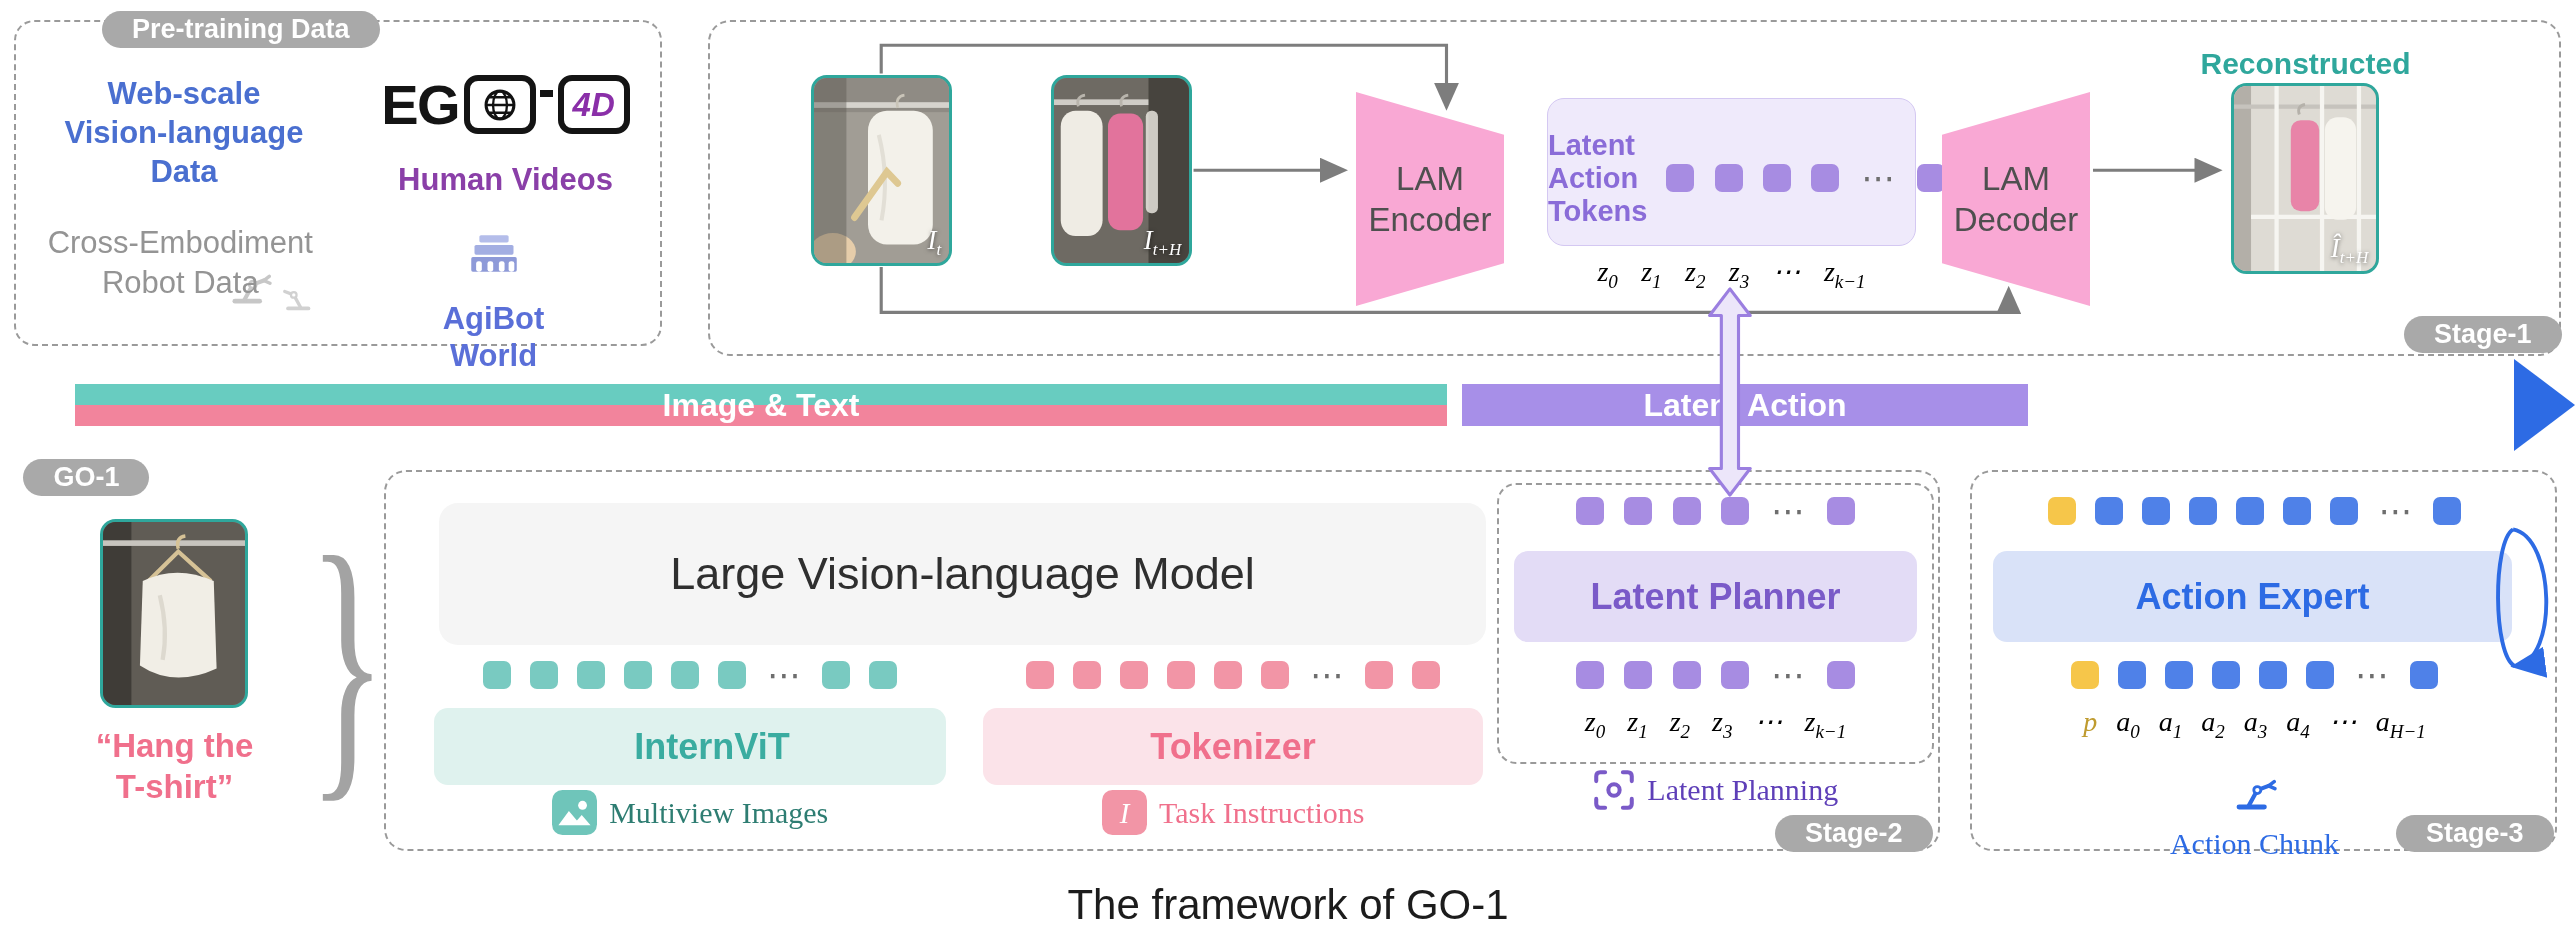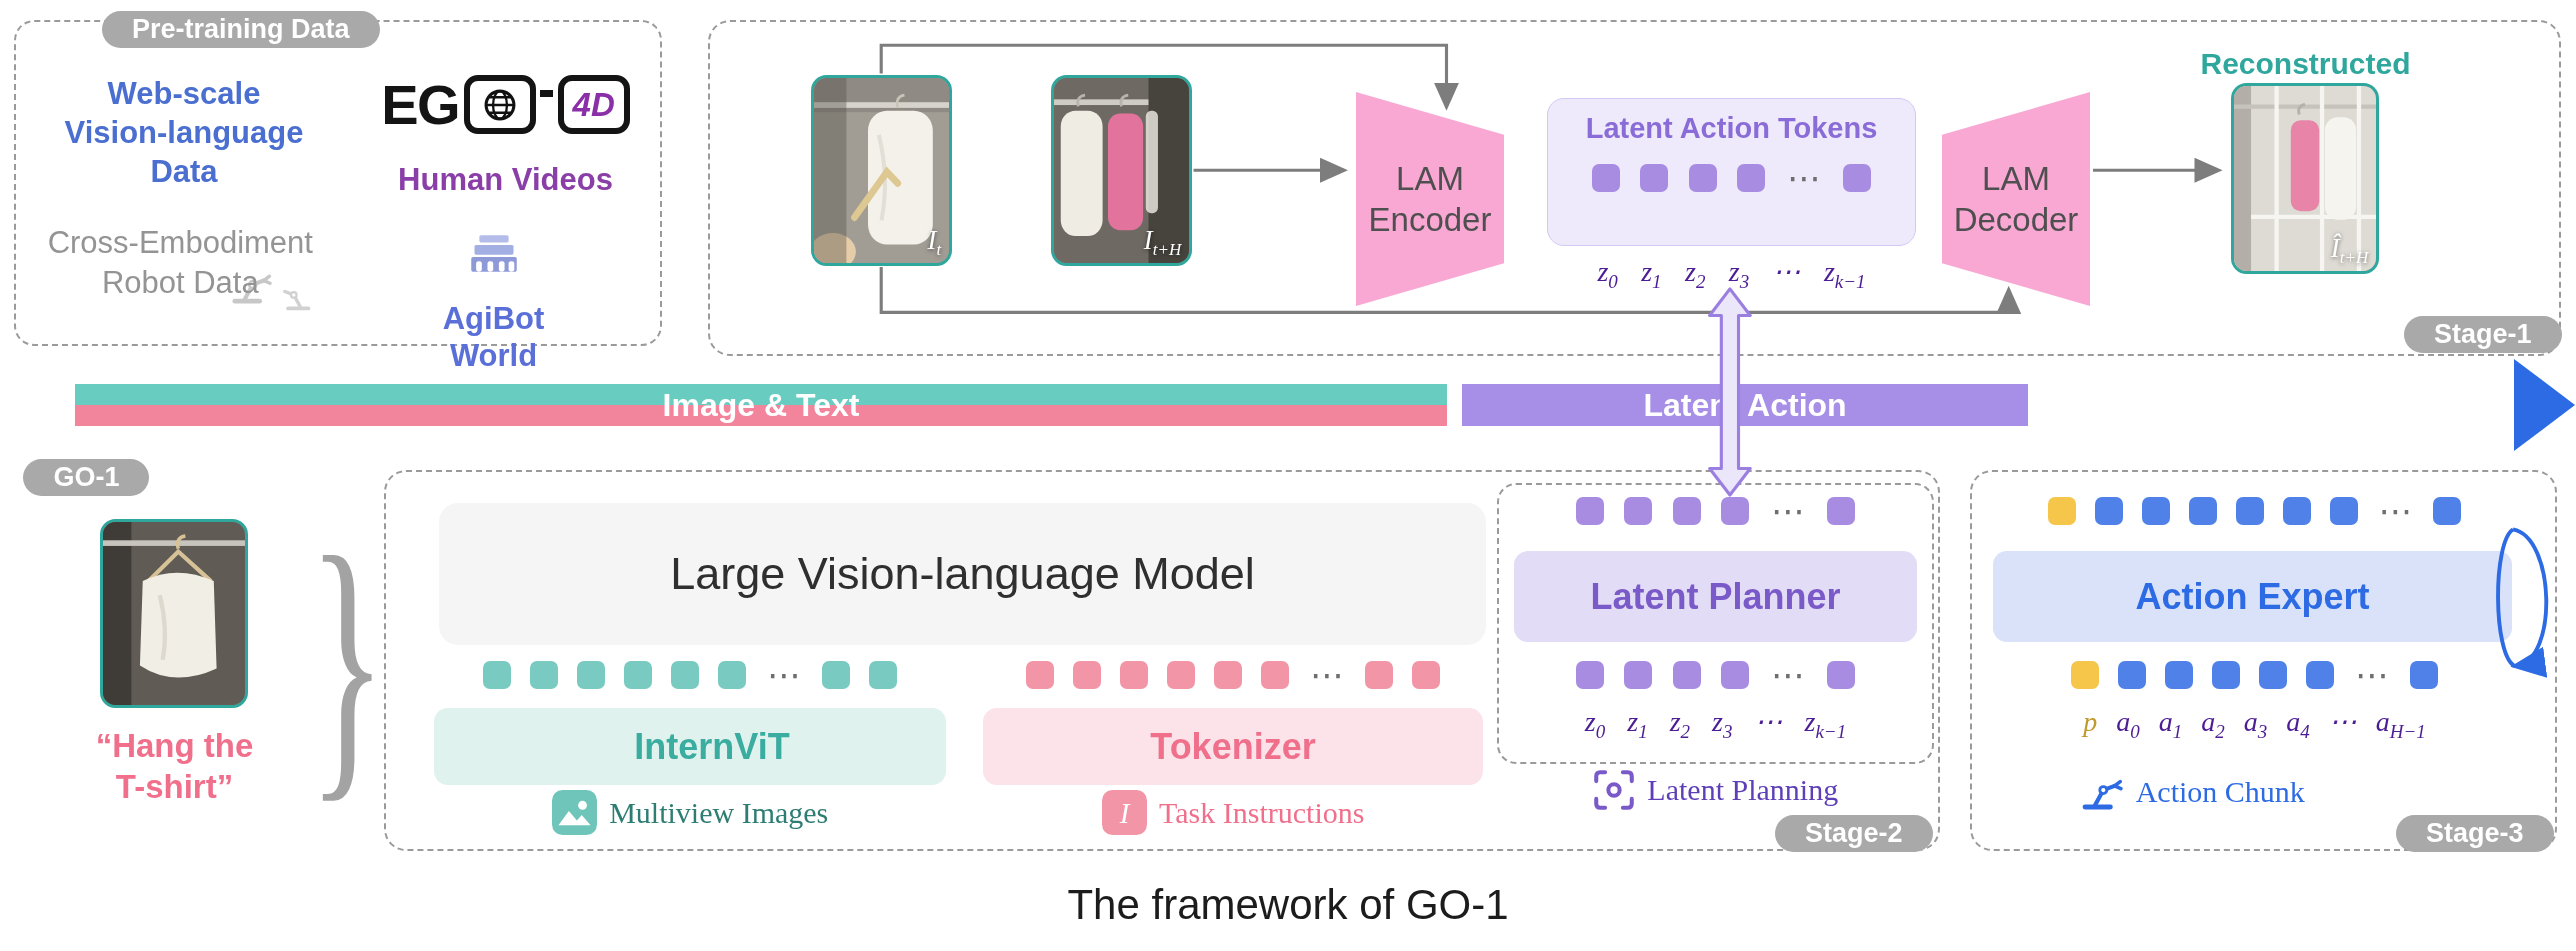--- a/index.html
+++ b/index.html
@@ -19,21 +19,21 @@
   .prelines{ white-space:pre-line; }
   .center{ text-align:center; }
   .flexc{ display:flex; align-items:center; justify-content:center; }
   .tok{ width:28px; height:28px; border-radius:7px; flex:0 0 auto; }
   .tok.t{ background:var(--teal-tok); } .tok.p{ background:var(--pink-tok); }
   .tok.v{ background:var(--purple-tok); } .tok.b{ background:var(--blue-tok); }
   .tok.y{ background:var(--yellow-tok); }
   .tok-row{ display:flex; align-items:center; justify-content:center; gap:19px; }
   .dots{ font-family:"DejaVu Sans",sans-serif; font-size:34px; line-height:28px; color:#6e6e6e; padding:0 1.6px; }
   .mrow{ display:flex; align-items:baseline; justify-content:center; gap:22px; }
-  .mlabel{ font-family:"Liberation Serif","DejaVu Serif",serif; font-style:italic; font-size:28px; color:#4c1d95; display:inline-block; white-space:nowrap; }
+  .mlabel{ font-family:"Liberation Serif","DejaVu Serif",serif; font-style:italic; font-size:28px; color:#000000; display:inline-block; white-space:nowrap; }
   .mlabel sub{ font-size:19px; }
   .a-row .mlabel:first-child{ color:#bf9b2f; }
   .photo{ position:absolute; border:3.9px solid var(--teal-border); border-radius:15.6px; overflow:hidden; background:#8d8a84; }
   .photo svg{ width:100%; height:100%; display:block; }
   .photo-label{ position:absolute; right:7.8px; bottom:3.1px; }
   .photo-label .mlabel{ color:#fff; font-size:26.6px; text-shadow:0 0.8px 4.7px rgba(0,0,0,.55); }
   .photo-label .mlabel sub{ font-size:17px; }
   .trap{ background:#f9a8d4; color:#4f4f4f; font-size:33px; font-weight:500; line-height:1.25; text-align:center;
          display:flex; align-items:center; justify-content:center; }
   .trap.enc{ clip-path:polygon(0 0,100% 20%,100% 80%,0 100%); }
@@ -137,21 +137,21 @@
       <rect x="5" y="23" width="31" height="88" rx="11" fill="#efece4"></rect>
       <rect x="40" y="25" width="26" height="82" rx="9" fill="#e2739c"></rect>
       <rect x="68" y="23" width="9" height="72" rx="4" fill="#f0ede6" opacity="0.8"></rect>
     </svg>
     <div class="photo-label"><span class="mlabel"><i>I</i><sub>t+H</sub></span></div>
   </div>
 
   <div class="abs trap enc prelines" style="left:1356px;top:92px;width:148px;height:214px;">LAM
 Encoder</div>
 
-  <div class="abs" style="left:1547px;top:98px;width:369px;height:148px;background:var(--latbox-fill);border:1.6px solid #d4c8f2;border-radius:17px;display:flex;flex-direction:column;align-items:center;padding-top:12.5px;gap:19px;">
+  <div class="abs" style="left:1547px;top:98px;width:369px;height:148px;background:var(--latbox-fill);border:1.6px solid #d4c8f2;border-radius:17px;display:flex;flex-direction:row;align-items:center;padding-top:12.5px;gap:19px;">
     <div style="font-size:29px;font-weight:700;color:#8a6cd8;">Latent Action Tokens</div>
     <div class="tok-row" style="gap:20.3px;">
         <span class="tok v"></span>
         <span class="tok v"></span>
         <span class="tok v"></span>
         <span class="tok v"></span>
         <span class="dots">⋯</span>
         <span class="tok v"></span>
       </div>
   </div>
@@ -314,21 +314,21 @@
       <span class="mlabel"><i>p</i></span>
       <span class="mlabel"><i>a</i><sub>0</sub></span>
       <span class="mlabel"><i>a</i><sub>1</sub></span>
       <span class="mlabel"><i>a</i><sub>2</sub></span>
       <span class="mlabel"><i>a</i><sub>3</sub></span>
       <span class="mlabel"><i>a</i><sub>4</sub></span>
       <span class="mlabel"><i>⋯</i></span>
       <span class="mlabel"><i>a</i><sub>H−1</sub></span>
     </div>
 
-  <div class="abs cap-row" style="left:1926px;top:769px;width:531px;color:var(--blue-main);">
+  <div class="abs cap-row" style="left:1989px;top:769px;width:531px;color:var(--blue-main);flex-direction:column;">
     <svg width="45" height="45" viewBox="0 0 64 64">
       <path d="M10 54 H46" stroke="#2d6be4" stroke-width="7" stroke-linecap="round" fill="none"></path>
       <path d="M24 52 L36 30 L52 24" stroke="#2d6be4" stroke-width="6" stroke-linecap="round" fill="none"></path>
       <circle cx="36" cy="30" r="5" fill="#fff" stroke="#2d6be4" stroke-width="4"></circle>
       <path d="M52 24 l8 -6 M52 24 l9 4" stroke="#2d6be4" stroke-width="5" stroke-linecap="round" fill="none"></path>
     </svg>
     <span>Action Chunk</span>
   </div>
 
   <div class="abs pill" style="left:2396px;top:815px;">Stage-3</div>

